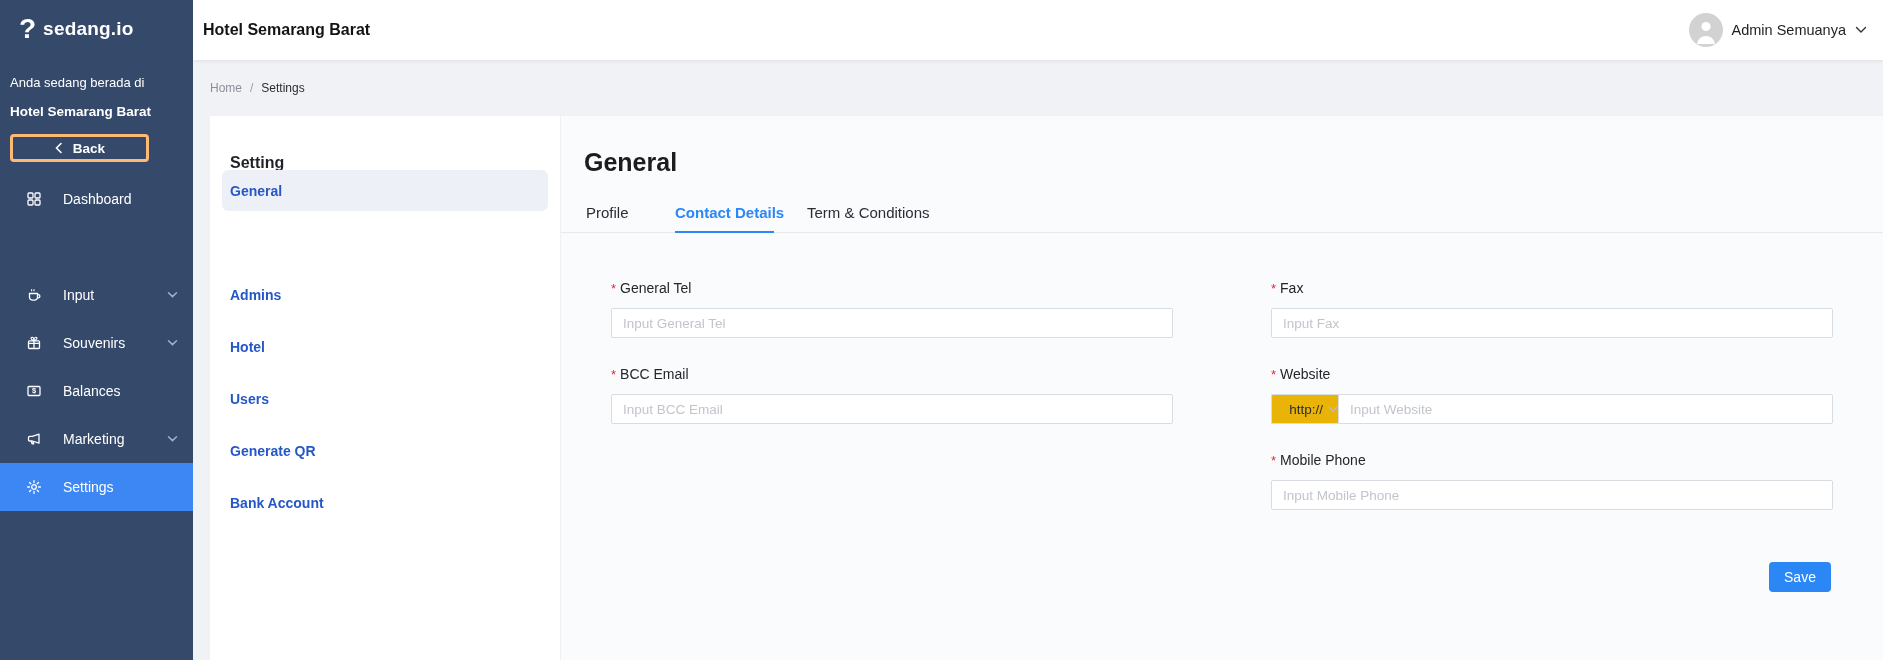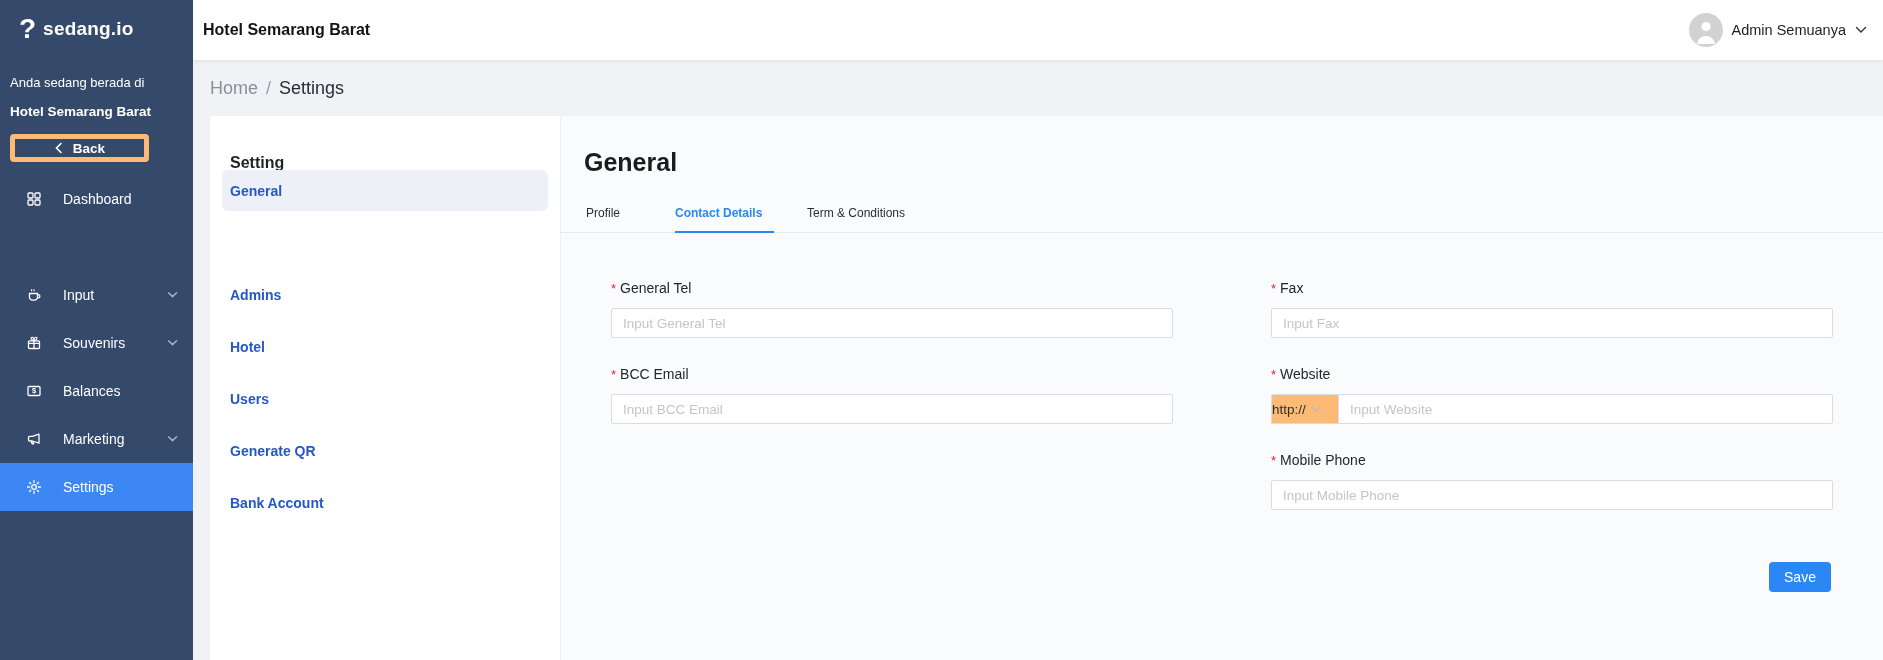--- a/index.html
+++ b/index.html
@@ -6,59 +6,59 @@
   html,body { width:1883px; height:660px; overflow:hidden; }
   body { font-family:"Liberation Sans", sans-serif; background:#f0f2f5; position:relative; }
 
   
   .sidebar { position:absolute; left:0; top:0; width:193px; height:660px; background:#35496b; color:#fff; z-index:5; }
   .logo-row { position:absolute; left:19px; top:12px; display:flex; align-items:center; gap:7px; }
   .logo-mark { font-size:28px; font-weight:800; line-height:34px; color:#fff; }
   .logo-text { font-size:19px; font-weight:700; letter-spacing:.2px; }
   .ctx1 { position:absolute; left:10px; top:75px; font-size:13px; color:#fff; }
   .ctx2 { position:absolute; left:10px; top:104px; font-size:13.5px; font-weight:700; color:#fff; }
-  .back-btn { position:absolute; left:10px; top:134px; width:139px; height:28px; border:5px solid #fdba74; border-radius:4px; background:transparent; color:#fff; font-size:13.5px; font-weight:600; display:flex; align-items:center; justify-content:center; gap:10px; cursor:pointer; font-family:inherit; }
+  .back-btn { position:absolute; left:10px; top:134px; width:139px; height:28px; border:3px solid #fdba74; border-radius:4px; background:transparent; color:#fff; font-size:13.5px; font-weight:600; display:flex; align-items:center; justify-content:center; gap:10px; cursor:pointer; font-family:inherit; }
   .nav-item { position:absolute; left:0; width:193px; height:48px; display:flex; align-items:center; padding-left:25px; font-size:14px; color:#fff; cursor:pointer; }
   .nav-item.active { background:#3d87f5; }
   .nicon { width:17px; height:17px; display:inline-flex; align-items:center; justify-content:center; margin-right:21px; flex:0 0 auto; }
   .nav-chev { position:absolute; right:15px; top:50%; transform:translateY(-50%); display:inline-flex; }
 
   
   .header { position:absolute; left:193px; top:0; width:1690px; height:60px; background:#fff; box-shadow:0 1px 4px rgba(0,21,41,.08); z-index:4; display:flex; align-items:center; }
   .page-title { margin-left:10px; font-size:16px; font-weight:700; color:#141414; }
   .user-box { position:absolute; right:16px; top:0; height:60px; display:flex; align-items:center; gap:9px; cursor:pointer; }
   .avatar { width:34px; height:34px; border-radius:50%; background:#d2d2d2; display:flex; align-items:flex-end; justify-content:center; overflow:hidden; }
   .user-name { font-size:14.5px; color:#1f1f1f; }
 
   
-  .crumbs { position:absolute; left:193px; top:60px; width:1690px; height:56px; background:#f0f2f5; display:flex; align-items:center; padding-left:17px; font-size:18px; }
+  .crumbs { position:absolute; left:193px; top:60px; width:1690px; height:56px; background:#f0f2f5; display:flex; align-items:center; padding-left:17px; font-size:12px; }
   .crumb-home { color:#8a8f98; cursor:pointer; }
   .crumb-sep { color:#9aa0a8; margin:0 8px; }
   .crumb-cur { color:#2a2d33; }
 
   
   .panel { position:absolute; left:210px; top:116px; width:350px; height:544px; background:#fff; }
   .panel-title { position:absolute; left:20px; top:38px; font-size:16px; font-weight:700; color:#1f2329; }
   .menu-item { position:absolute; left:12px; width:326px; height:41px; border-radius:6px; display:flex; align-items:center; padding-left:8px; font-size:14px; font-weight:700; color:#2557c7; cursor:pointer; }
   .menu-item.selected { background:#edf1f7; }
 
   
   .main { position:absolute; left:560px; top:116px; width:1323px; height:544px; background:#fafbfd; border-left:1px solid #eef0f3; }
   .content-title { position:absolute; left:23px; top:29px; font-size:25px; line-height:34px; font-weight:700; color:#1a1c20; }
-  .tab { position:absolute; top:89px; font-size:12px; line-height:16px; color:#2a2d34; cursor:pointer; }
+  .tab { position:absolute; top:89px; font-size:15px; line-height:16px; color:#2a2d34; cursor:pointer; }
   .tab.active { color:#2b87f5; font-weight:600; }
   .tab-underline { position:absolute; top:115px; left:114px; width:99px; height:2px; background:#2b87f5; }
   .tab-sep { position:absolute; top:116px; left:0; width:1323px; height:1px; background:#e7e9ec; }
 
   .f-label { position:absolute; font-size:14px; line-height:16px; color:#23262b; }
   .req { color:#f5222d; margin-right:4px; font-size:13px; }
   .f-input { position:absolute; height:30px; width:562px; border:1px solid #d9dce0; border-radius:2px; background:#fff; font-size:13.5px; color:#333; padding:0 11px; outline:none; font-family:inherit; }
   .f-input::placeholder { color:#c1c5cc; }
   .addon-group { position:absolute; width:562px; height:30px; display:flex; }
-  .addon { width:67px; height:30px; background:#fdba74; border:1px solid #d9dce0; border-right:none; border-radius:2px 0 0 2px; display:flex; align-items:center; justify-content:flex-start; gap:5px; font-size:13.5px; color:#2b2e33; cursor:pointer; }
+  .addon { width:67px; height:30px; background:#eab308; border:1px solid #d9dce0; border-right:none; border-radius:2px 0 0 2px; display:flex; align-items:center; justify-content:flex-end; gap:5px; font-size:13.5px; color:#2b2e33; cursor:pointer; }
   .addon-group .f-input { position:static; width:495px; border-radius:0 2px 2px 0; }
   .save-btn { position:absolute; left:1208px; top:446px; width:62px; height:30px; background:#2b87f5; border:none; border-radius:4px; color:#fff; font-size:14px; cursor:pointer; font-family:inherit; }
 
   svg { display:block; }
 </style>
 </head>
 <body>
 
 <div class="sidebar">
   <div class="logo-row">

